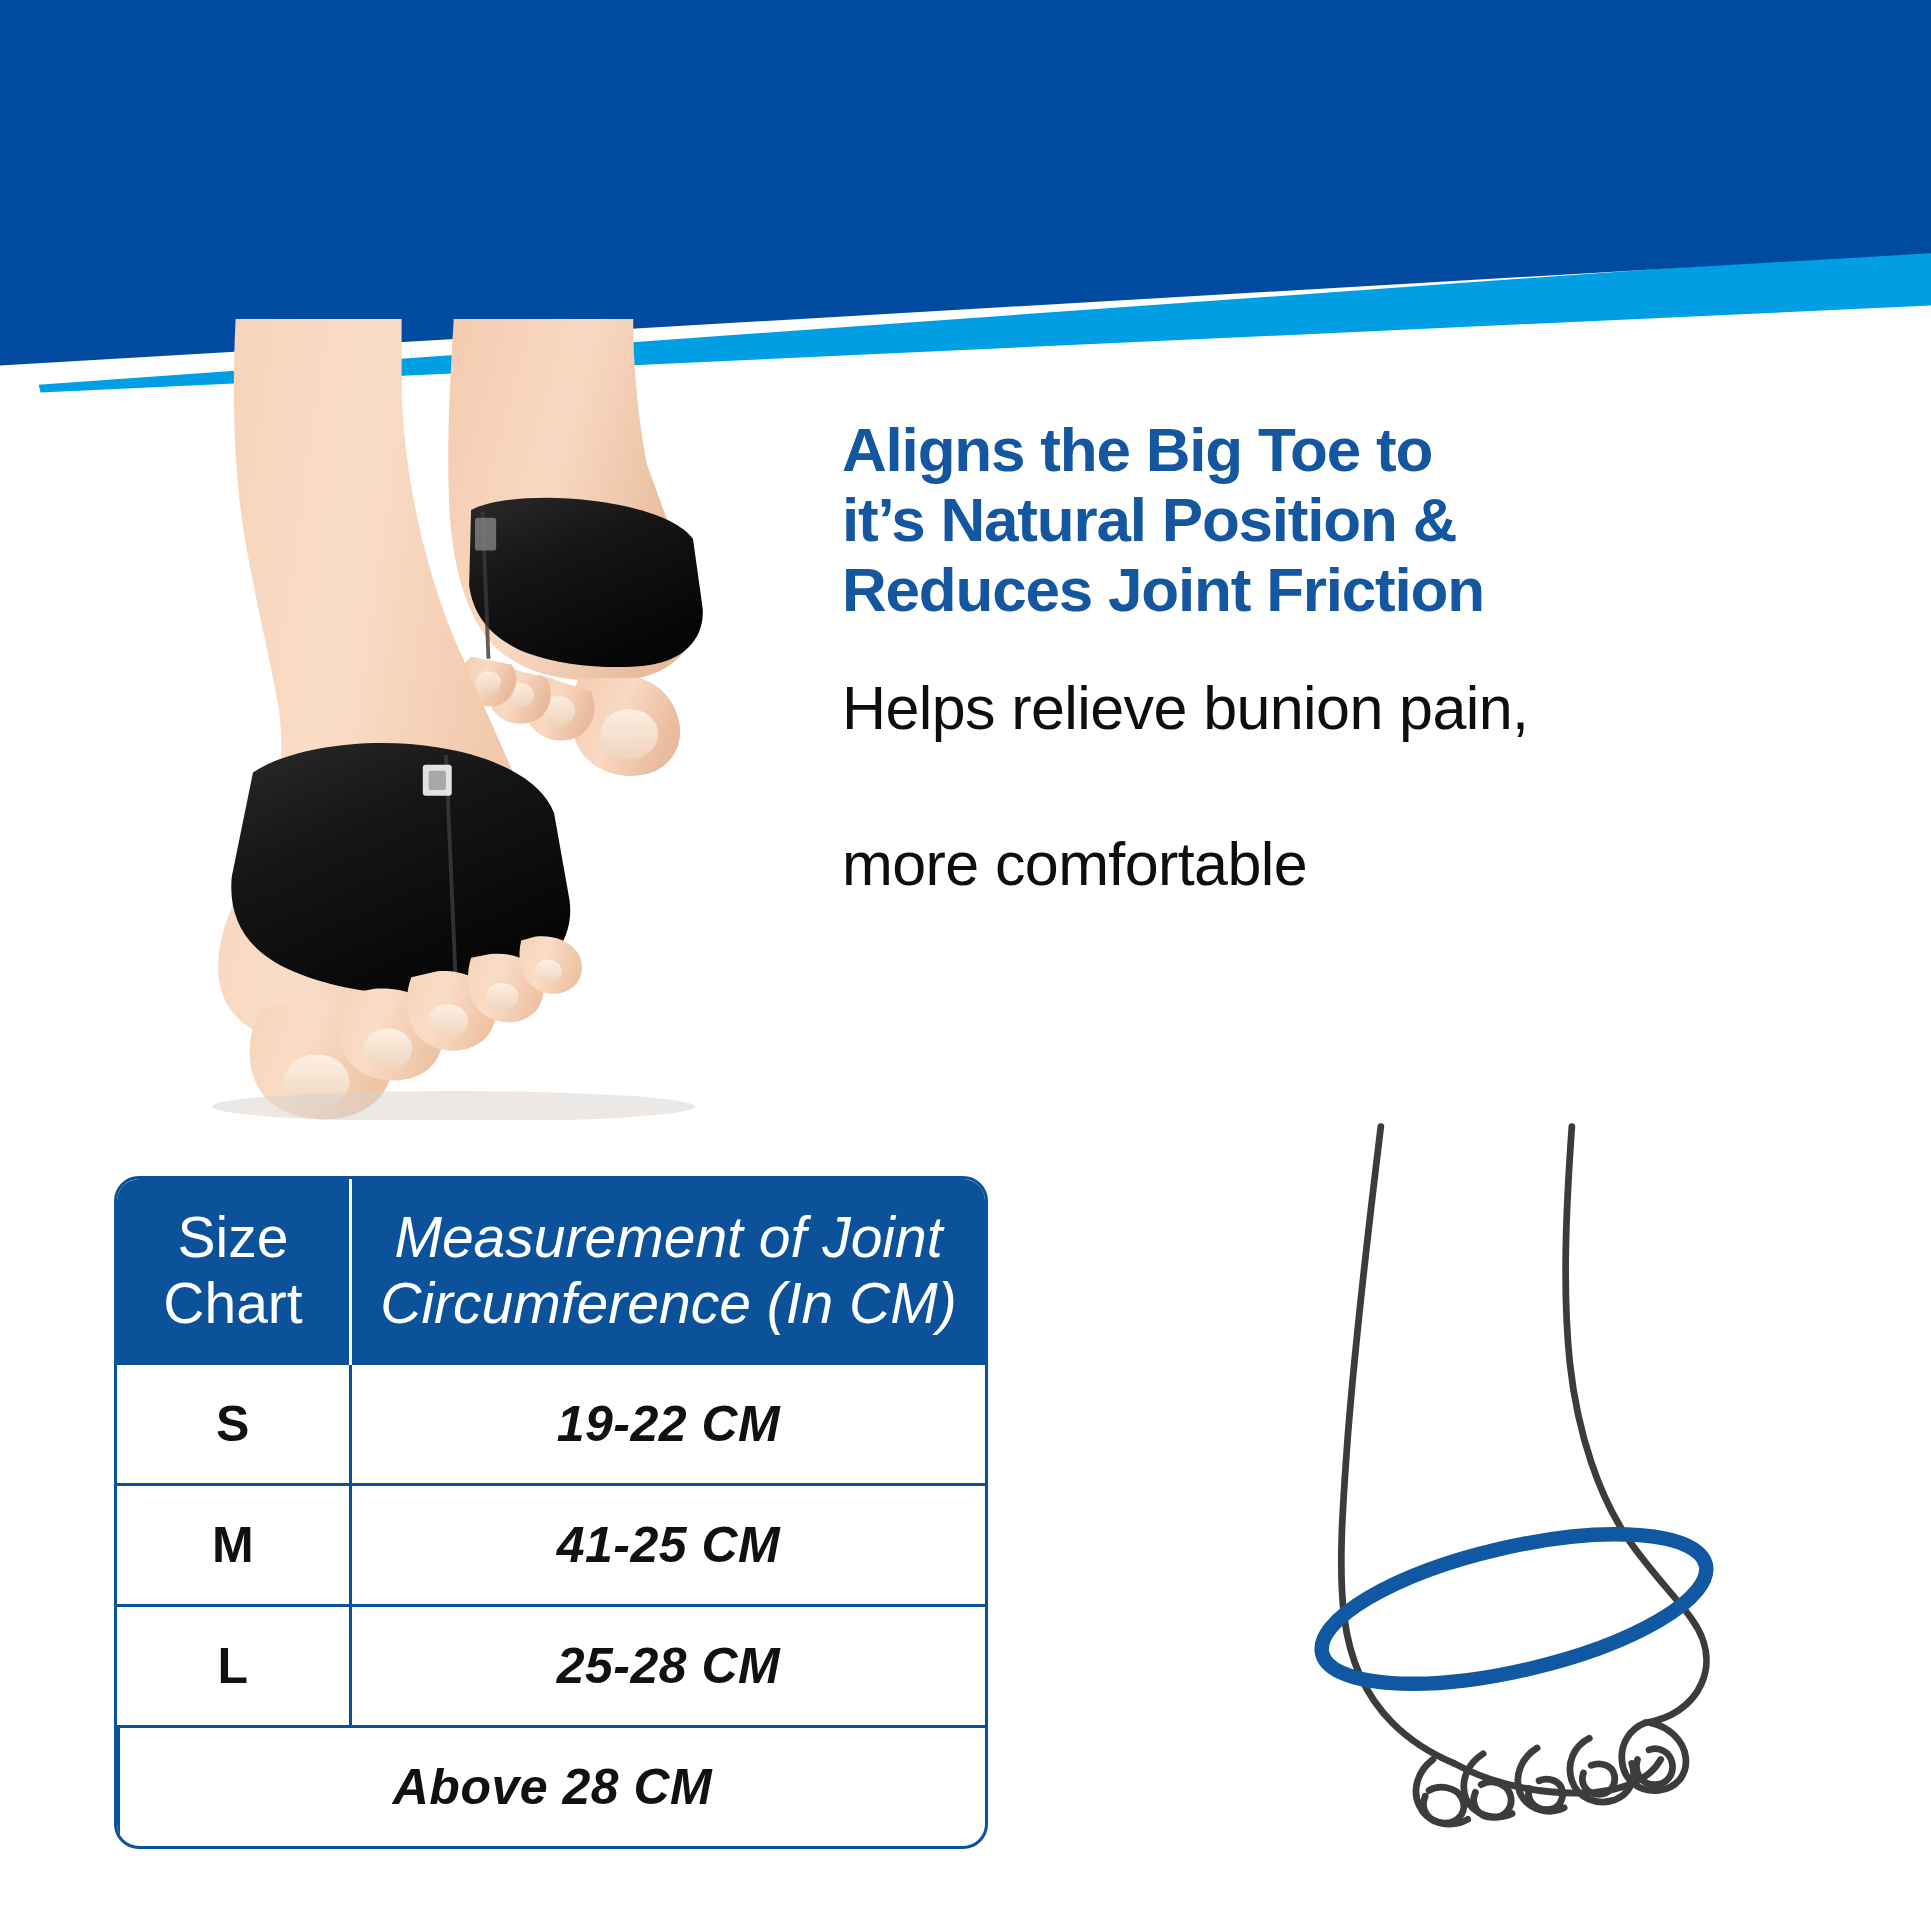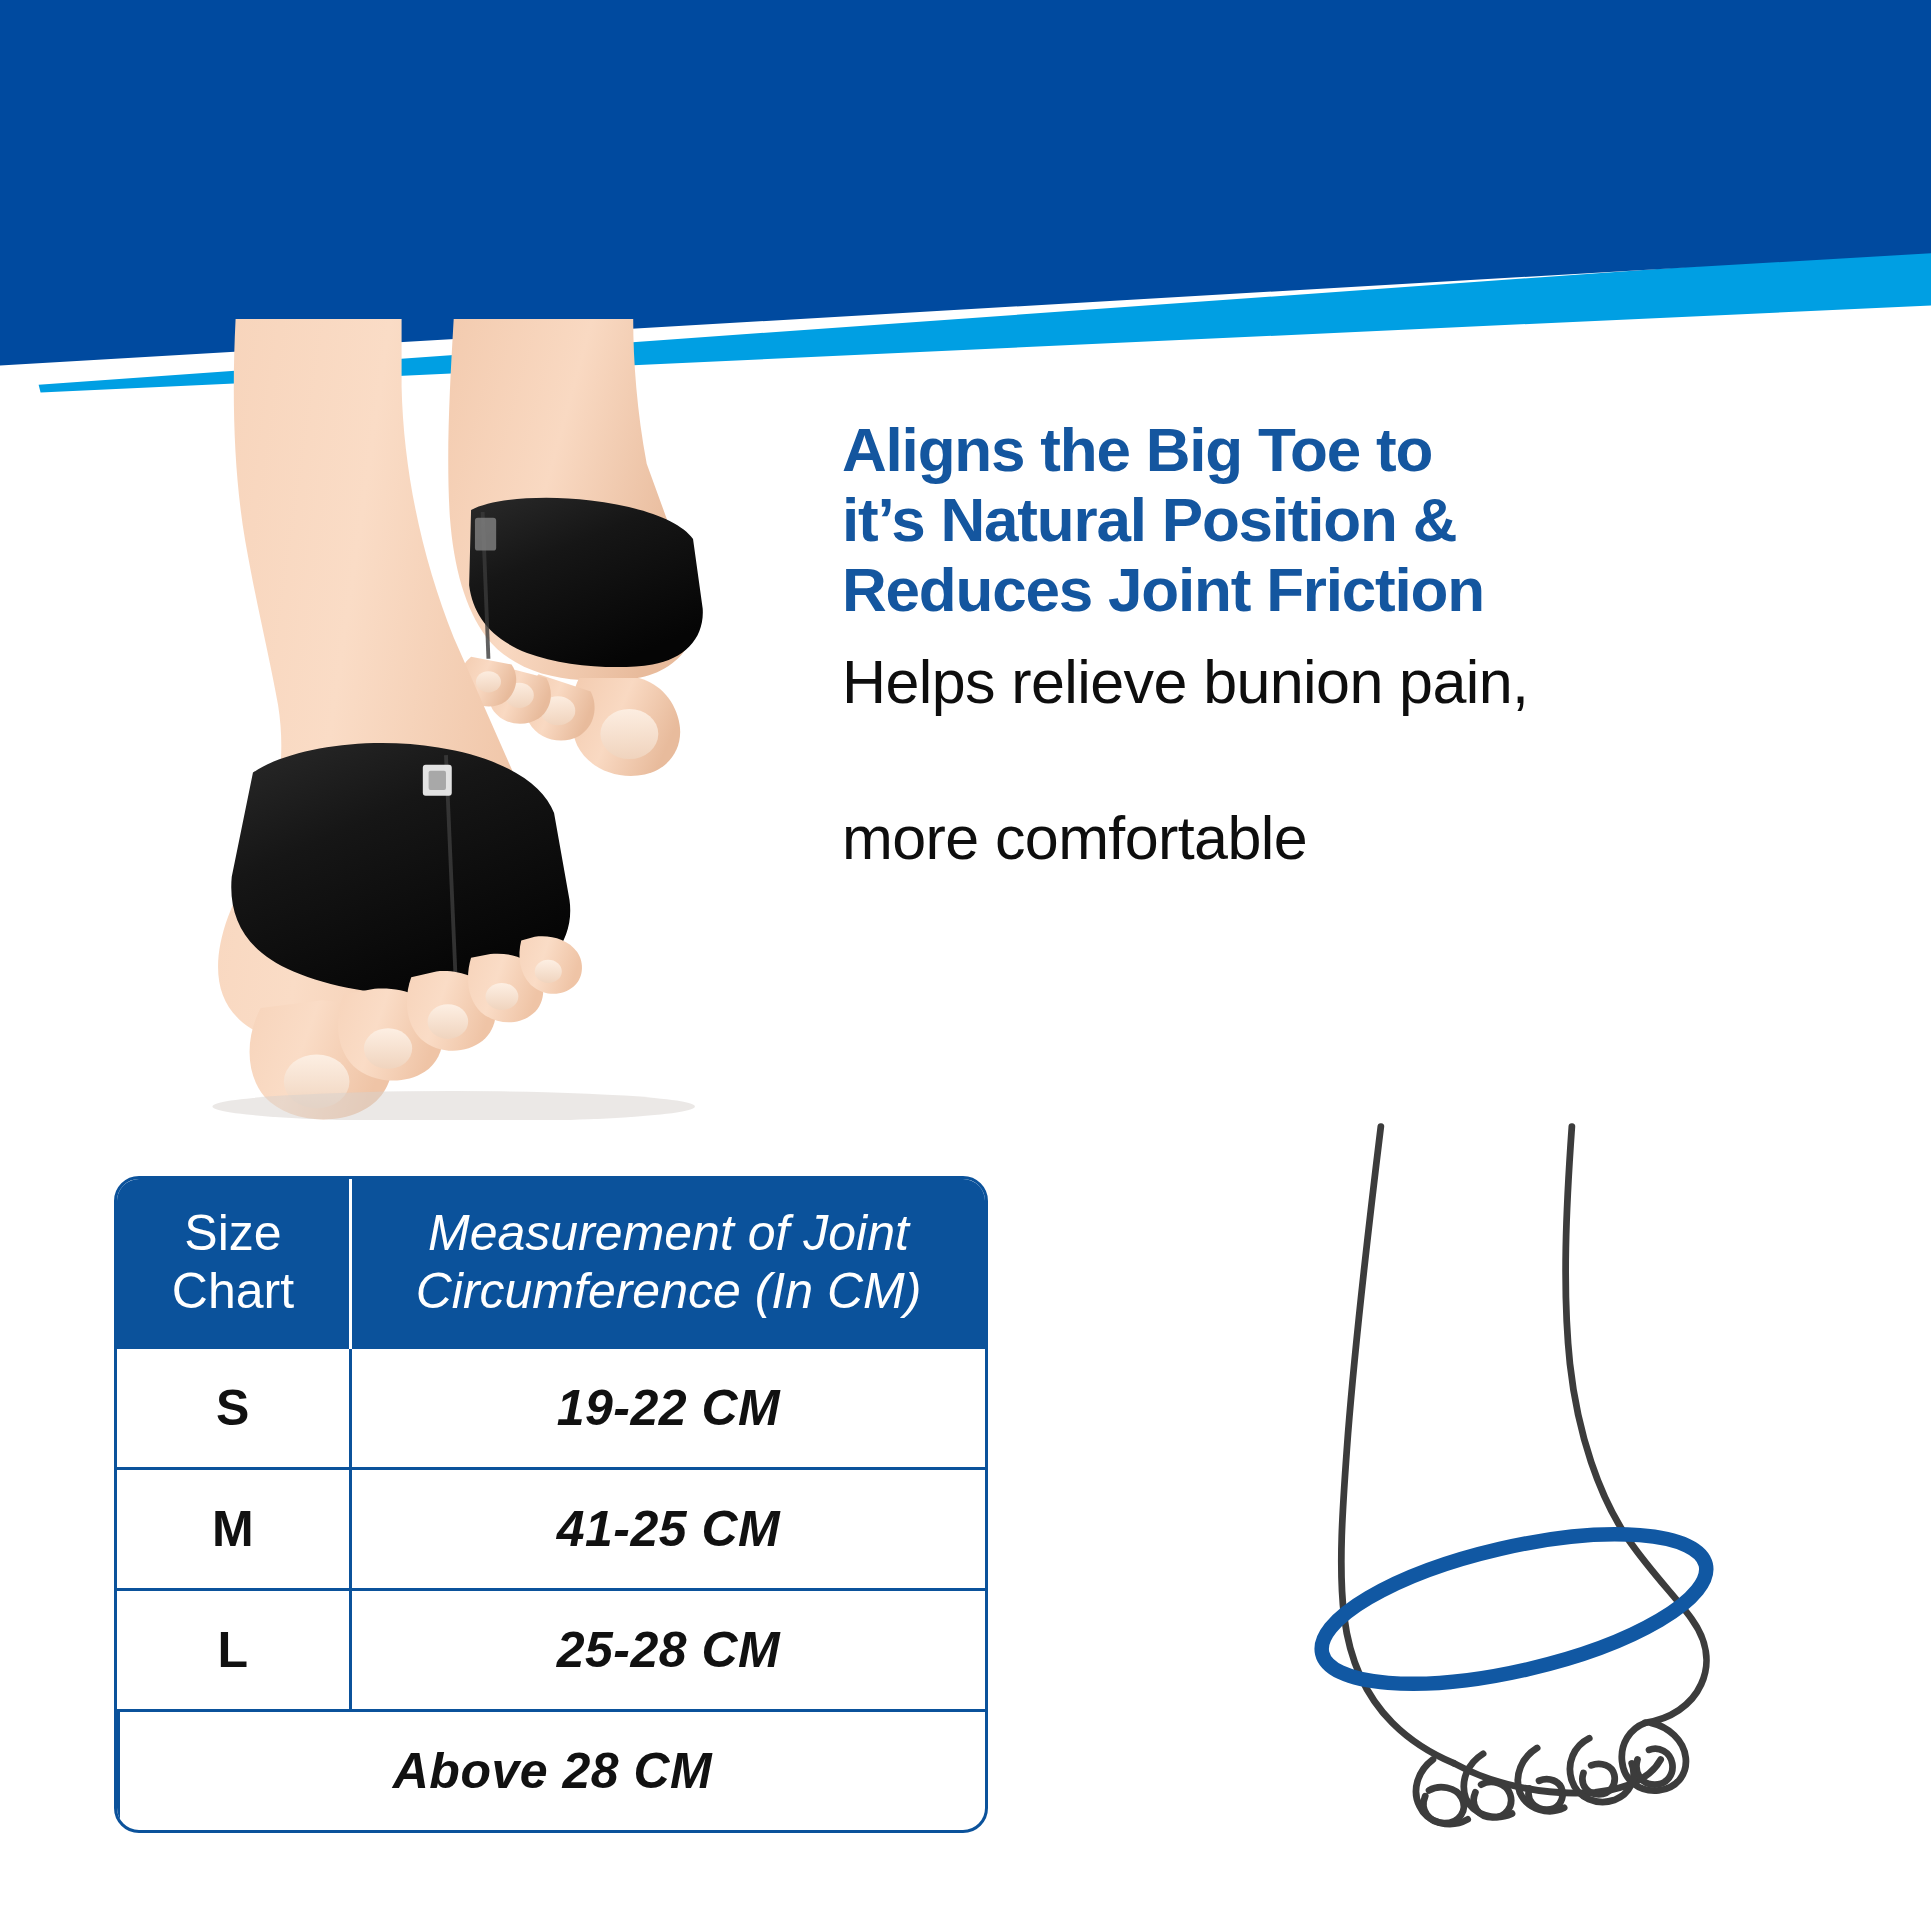--- a/index.html
+++ b/index.html
@@ -43,21 +43,21 @@
   #headline {
     font-size: 62px;
     line-height: 1.13;
     font-weight: bold;
     color: #14569F;
     letter-spacing: -1.2px;
     margin: 0;
     font-stretch: condensed;
   }
   #subheadline {
-    margin: 18px 0 0 0;
+    margin: 44px 0 0 0;
     font-size: 61px;
     line-height: 1.28;
     color: #0e0e0e;
     letter-spacing: -0.6px;
   }
 
   
   #size-chart {
     position: absolute;
     left: 114px;
@@ -93,21 +93,21 @@
   .sc-cell.col-size {
     width: 232px;
     flex: none;
   }
   .sc-cell.col-meas {
     flex: 1;
     font-style: italic;
   }
   .sc-row.header .sc-cell {
     color: #ffffff;
-    font-size: 50px;
+    font-size: 57px;
     line-height: 1.16;
     padding: 25px 9.7px 29px;
     min-height: 145px;
   }
   .sc-row.header .sc-cell.col-meas {
     border-left: 3.9px solid #ffffff;
   }
   .sc-row.body-row .sc-cell {
     color: #111111;
     font-size: 50px;

